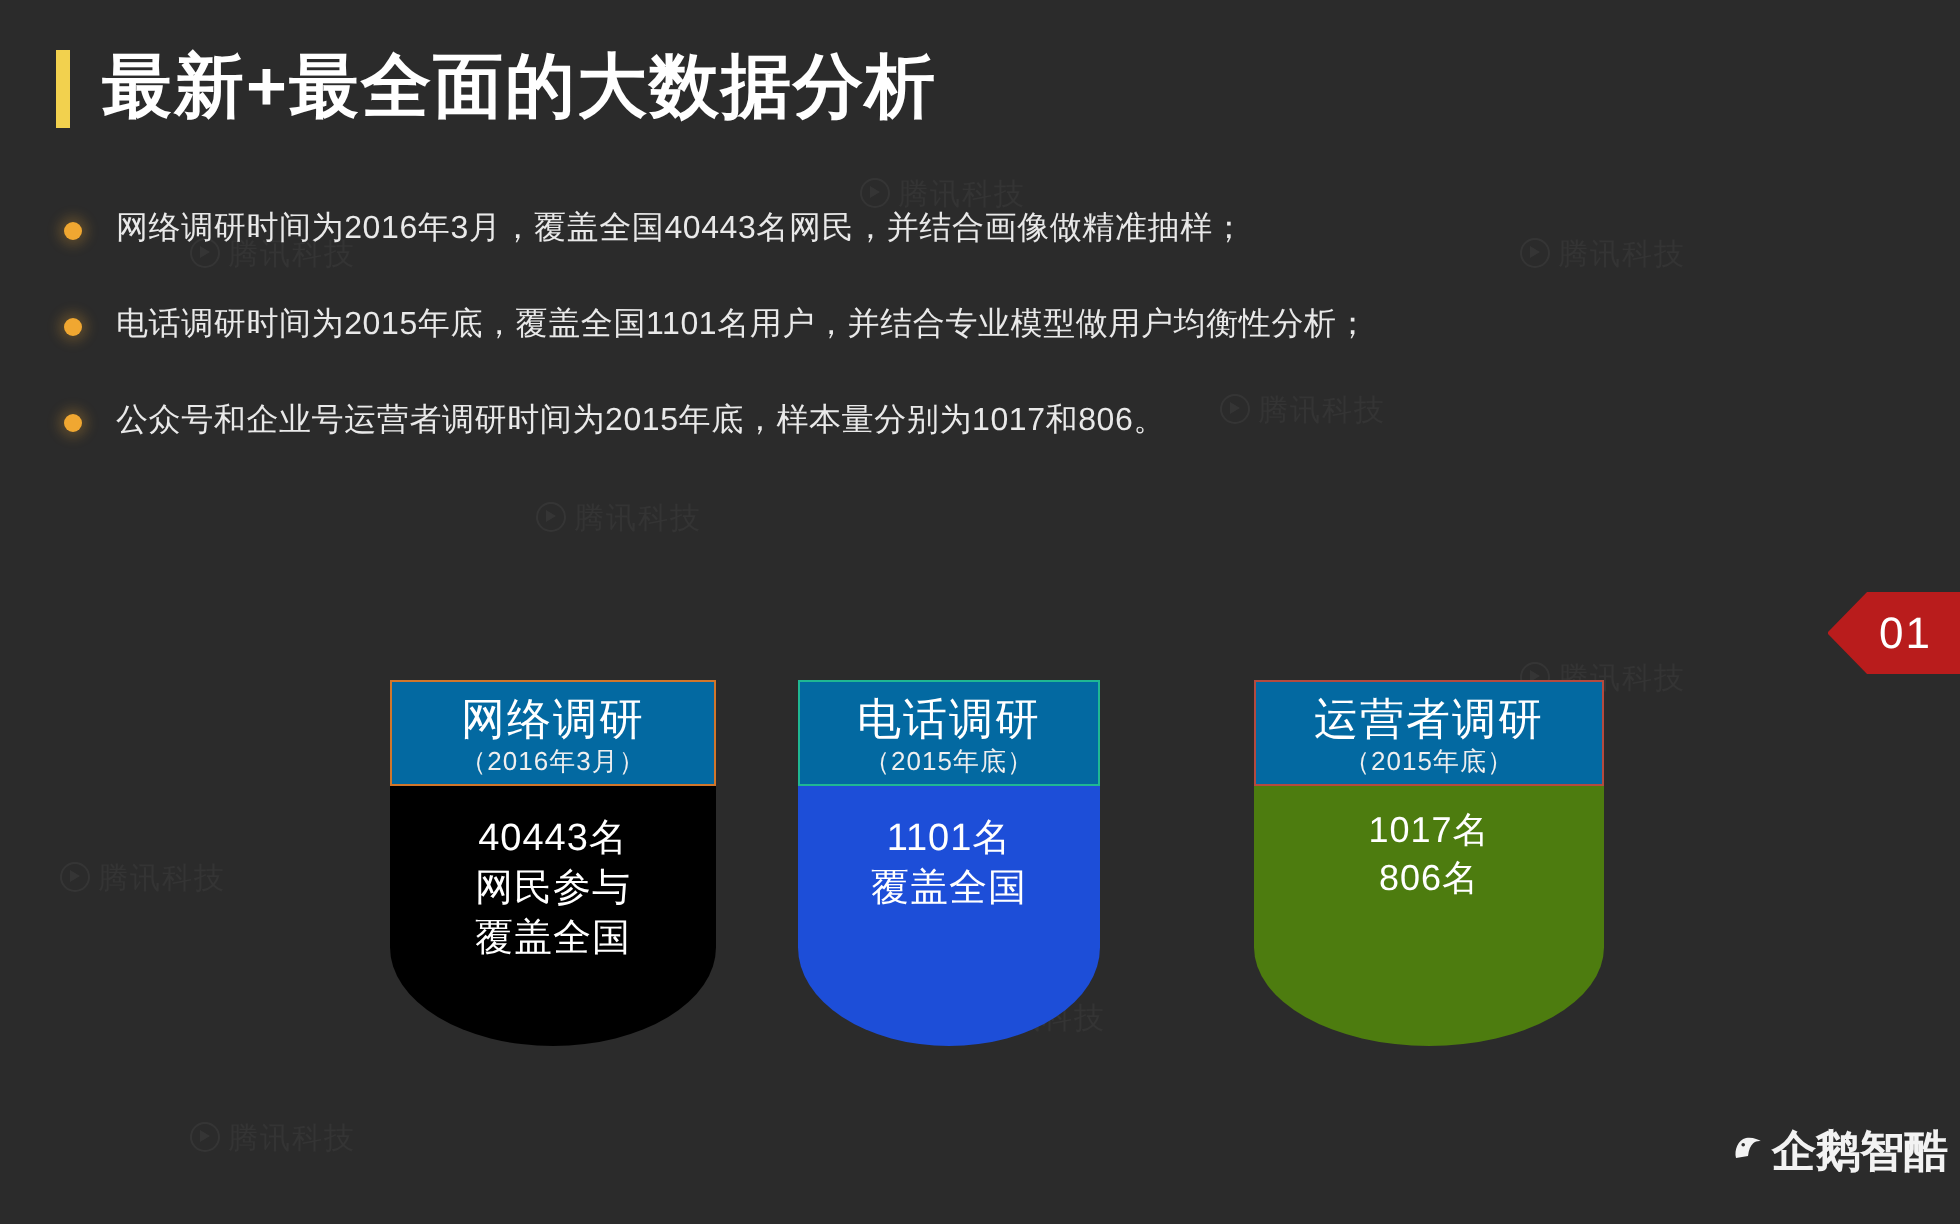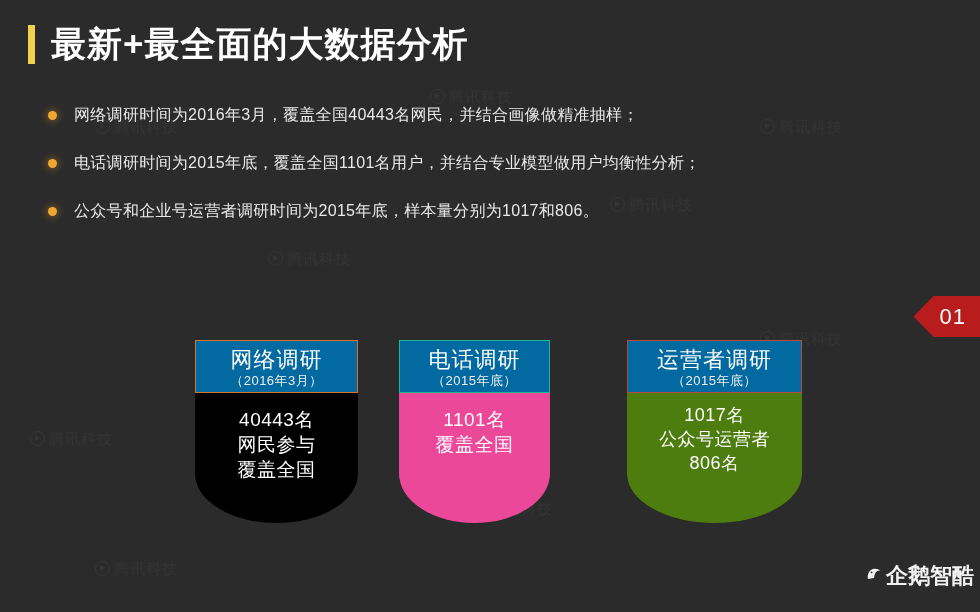--- a/index.html
+++ b/index.html
@@ -73,21 +73,21 @@
     font-size: 35px;
     font-weight: bold;
     letter-spacing: 1px;
     line-height: 40px;
     white-space: nowrap;
   }
 
   
   .bullets {
     position: absolute;
-    left: 48px;
+    left: 32px;
     top: 104px;
     width: 860px;
     text-align: right;
   }
   .bullet {
     display: flex;
     align-items: flex-start;
     margin-bottom: 26px;
   }
   .bullet-dot {
@@ -186,21 +186,21 @@
   }
 
   
   .card-web            { left: 195px; width: 163px; height: 183px; }
   .card-web .card-header { border-color: #d1762b; }
   .card-web .card-body   { background: #000000; }
 
   
   .card-phone          { left: 399px; width: 151px; height: 183px; }
   .card-phone .card-header { border-color: #1fb793; }
-  .card-phone .card-body   { background: #ec4899; }
+  .card-phone .card-body   { background: #1d4ed8; }
 
   
   .card-op             { left: 627px; width: 175px; height: 183px; }
   .card-op .card-header { border-color: #b44a3f; }
   .card-op .card-body   { background: #4d7c0f; }
   .card-op .card-body   { padding-top: 10px; }
   .card-op .card-body-line { font-size: 18px; line-height: 24px; }
 
   
   .logo {
@@ -291,21 +291,20 @@
       </div>
     </div>
 
     <div class="card card-op">
       <div class="card-header">
         <div class="card-header-title">运营者调研</div>
         <div class="card-header-sub">（2015年底）</div>
       </div>
       <div class="card-body">
         <div class="card-body-line">1017名</div>
-        <div class="card-body-line">公众号运营者</div>
         <div class="card-body-line">806名</div>
       </div>
     </div>
 
   </div>
 
   <div class="logo">
     <div class="logo-penguin">
       <svg width="22" height="22" viewBox="0 0 22 22" aria-hidden="true">
         <path d="M6 14 C5 10 7 5 11 4 C14 3.4 17 4.6 18.6 5.6 C17 5.4 15.6 5.8 14.6 6.6 C13.2 7.8 12.4 10 12 13 Z" fill="#f2f2f2"></path>

